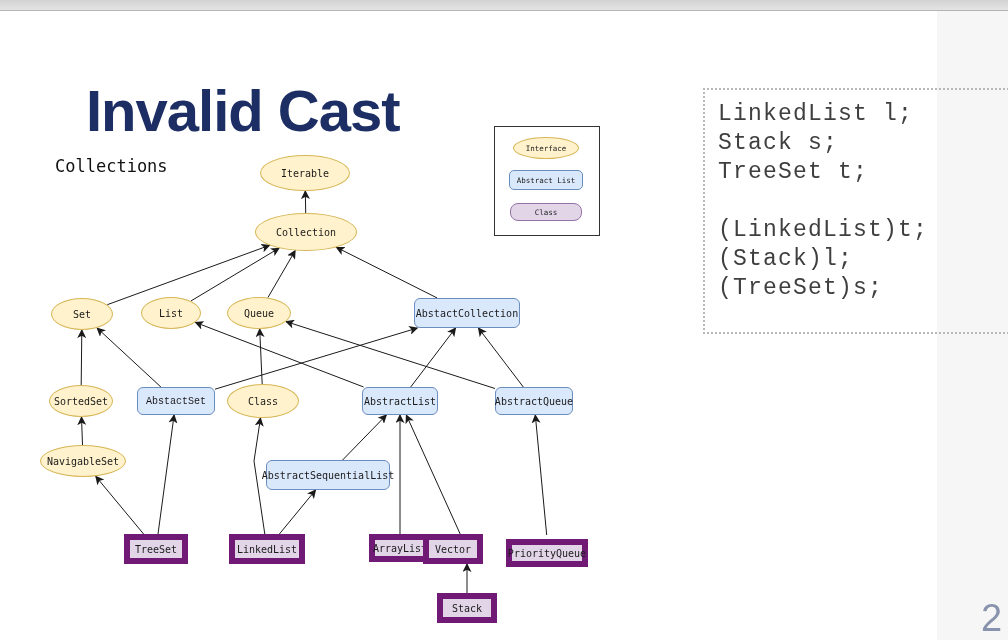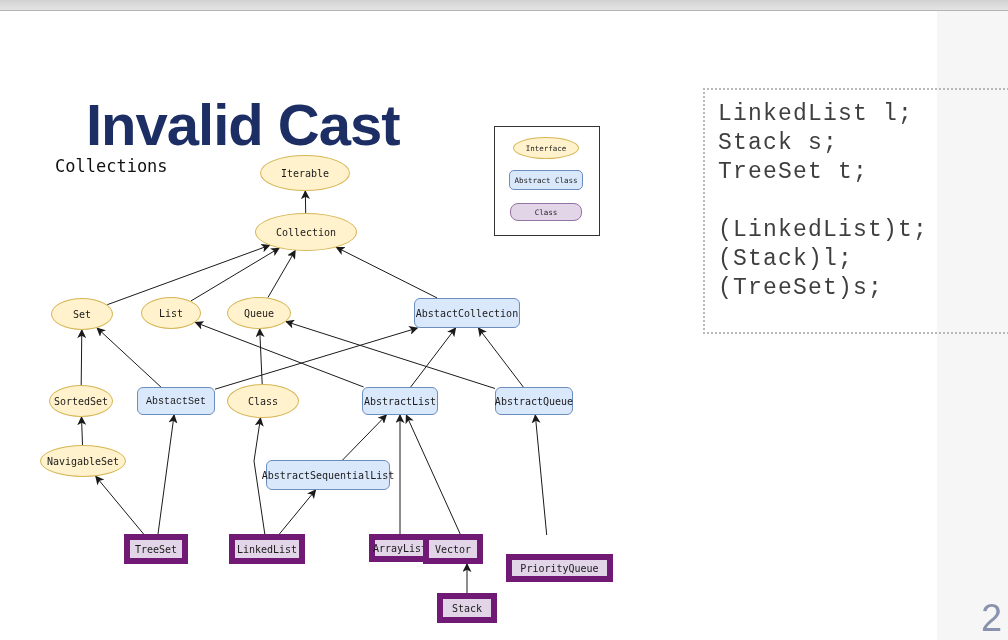--- a/index.html
+++ b/index.html
@@ -10,21 +10,21 @@
   .top-bar{
     position:absolute;left:0;top:0;width:1008px;height:10px;
     background:linear-gradient(#d2d2d2,#e4e4e4);
     border-bottom:1px solid #b4b4b4;
   }
   .canvas-edge{
     position:absolute;left:937px;top:11px;width:71px;height:629px;
     background:#f6f6f6;
   }
   .slide-title{
-    position:absolute;left:86px;top:52px;
+    position:absolute;left:86px;top:38px;
     font-size:58px;font-weight:800;letter-spacing:-1px;
     color:#1c2e63;white-space:nowrap;
   }
   .diagram-label{
     position:absolute;left:55px;top:156px;
     font-family:"DejaVu Sans Mono",monospace;font-size:17px;color:#111;
   }
   
   .edges-svg{position:absolute;left:0;top:0;width:1008px;height:640px;pointer-events:none;}
   .edges-svg polyline{fill:none;stroke:#1a1a1a;stroke-width:1;}
@@ -114,30 +114,30 @@
     <div class="node abstract" style="left: 137px; top: 387px; width: 78px; height: 28px; font-family: Liberation Mono, monospace;">AbstactSet</div>
     <div class="node interface" style="left: 227px; top: 384px; width: 72px; height: 34px;">Class</div>
     <div class="node abstract" style="left: 362px; top: 387px; width: 76px; height: 28px;">AbstractList</div>
     <div class="node abstract" style="left: 495px; top: 387px; width: 78px; height: 28px;">AbstractQueue</div>
     <div class="node interface" style="left: 40px; top: 445px; width: 86px; height: 32px;">NavigableSet</div>
     <div class="node abstract" style="left: 266px; top: 460px; width: 124px; height: 30px;">AbstractSequentialList</div>
     <div class="node class" style="left: 124px; top: 534px; width: 64px; height: 30px;">TreeSet</div>
     <div class="node class" style="left: 229px; top: 534px; width: 76px; height: 30px;">LinkedList</div>
     <div class="node class" style="left: 369px; top: 534px; width: 62px; height: 28px;">ArrayList</div>
     <div class="node class" style="left: 423px; top: 534px; width: 60px; height: 30px;">Vector</div>
-    <div class="node class" style="left: 506px; top: 554px; width: 107px; height: 28px;">PriorityQueue</div>
+    <div class="node class" style="left: 506px; top: 539px; width: 82px; height: 28px;">PriorityQueue</div>
     <div class="node class" style="left: 437px; top: 593px; width: 60px; height: 30px;">Stack</div>
   </div>
 
 <div class="legend-box">
   <div class="legend-item legend-interface">
     <span>Interface</span>
   </div>
   <div class="legend-item legend-abstract">
-    <span>Abstract Class</span>
+    <span>Abstract List</span>
   </div>
   <div class="legend-item legend-class">
     <span>Class</span>
   </div>
 </div>
 
 <div class="code-panel">
     <div class="code-line">LinkedList l;</div>
     <div class="code-line">Stack s;</div>
     <div class="code-line">TreeSet t;</div>

